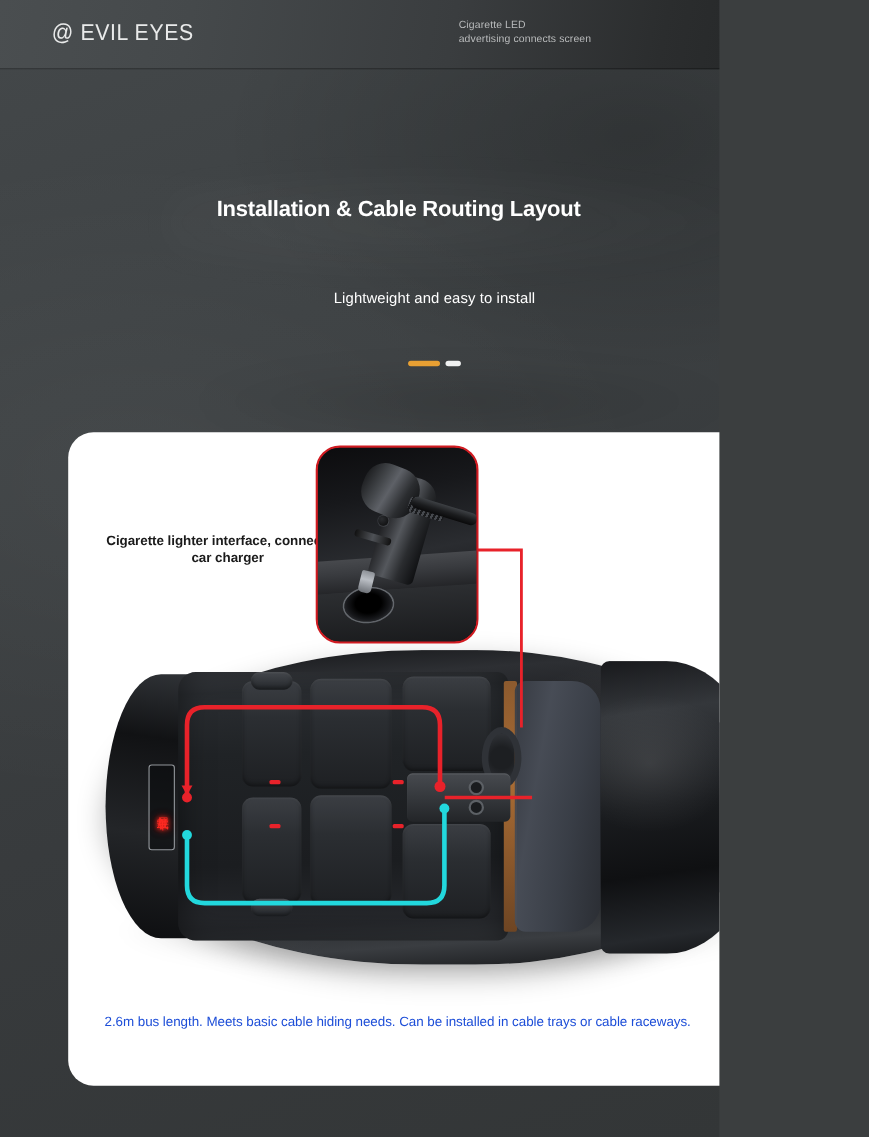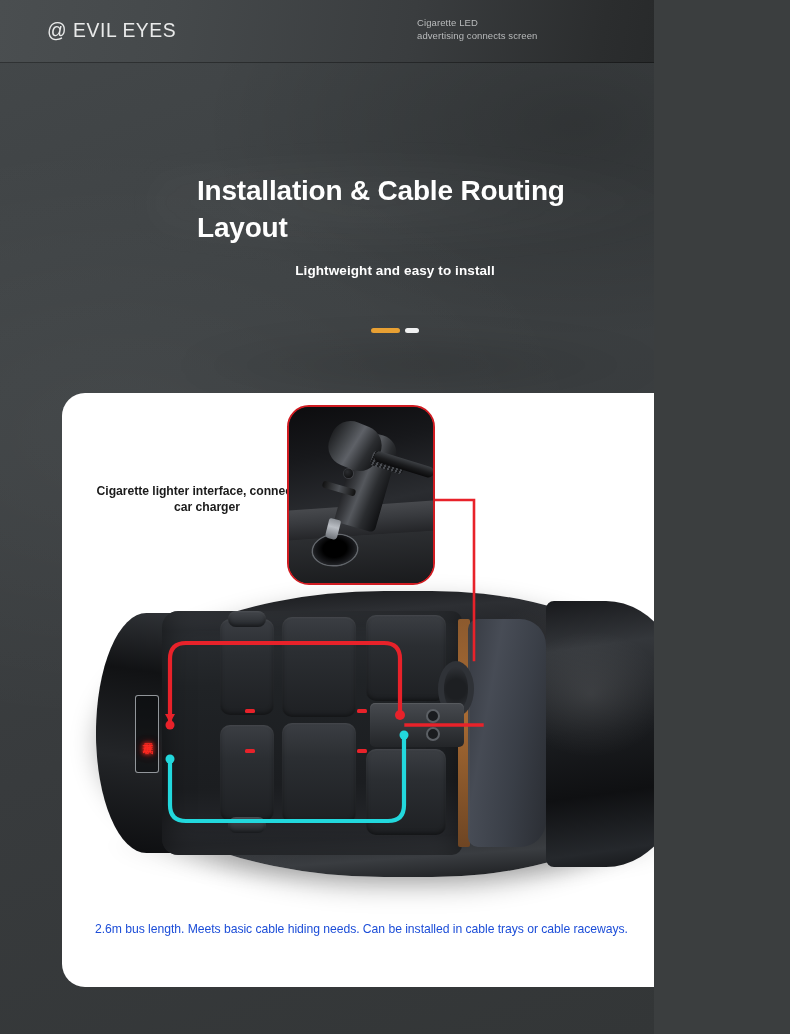--- a/index.html
+++ b/index.html
@@ -122,34 +122,34 @@
     left: 0;
     top: 160px;
     width: 790px;
     z-index: 4;
   }
   .hero-title {
     position: absolute;
     left: 197px;
     top: 12px;
     width: 420px;
-    font-size: 28px;
+    font-size: 20px;
     line-height: 37px;
     font-weight: 700;
     color: #ffffff;
     letter-spacing: -0.2px;
   }
   .hero-sub {
     position: absolute;
     left: 0;
     top: 103px;
     width: 790px;
     text-align: center;
     font-size: 13.5px;
-    font-weight: 700;
+    font-weight: 400;
     color: #ffffff;
     letter-spacing: 0.1px;
   }
 
   .dots {
     position: absolute;
     left: 0;
     top: 168px;
     width: 790px;
     display: flex;

